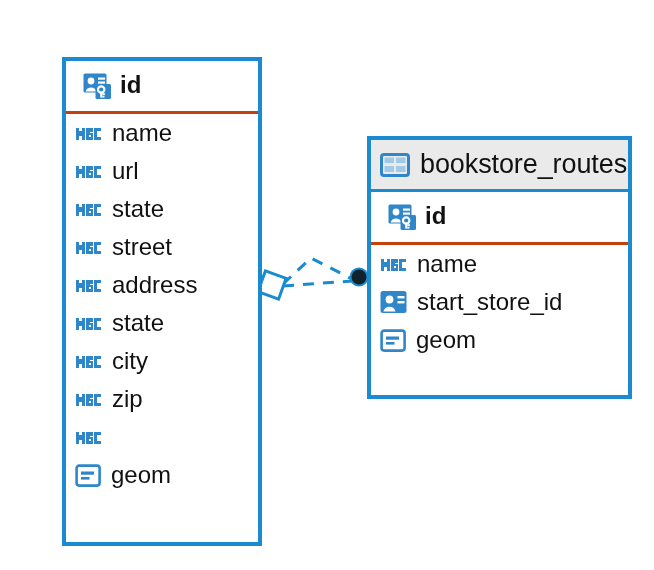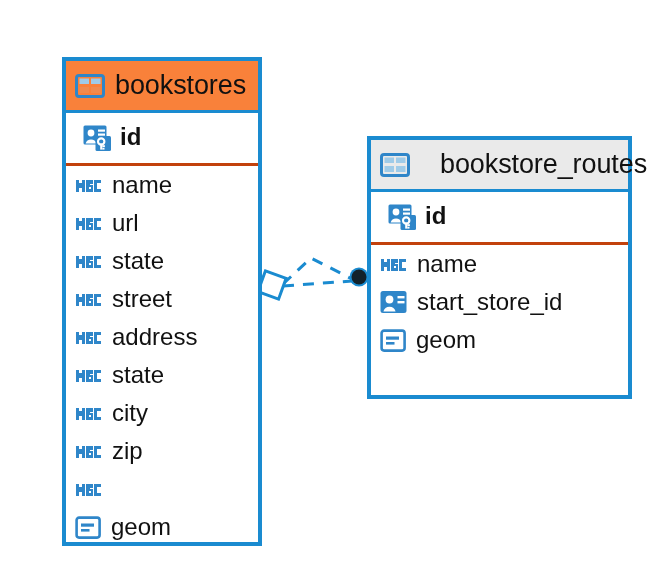--- a/index.html
+++ b/index.html
@@ -43,21 +43,21 @@
 
   .entity-header {
     box-sizing: border-box;
     display: flex;
     align-items: center;
     height: 52px;
     padding-left: 9px;
     border-bottom: 3px solid #1a8bd0;
   }
   .entity-header.accent-orange { background: #f9813a; }
-  .entity-header.accent-gray   { background: #eaeaea; gap: 20px; }
+  .entity-header.accent-gray   { background: #eaeaea; }
 
   .entity-title {
     font-size: 27px;
     color: #111111;
     margin-left: 10px;
     letter-spacing: -0.1px;
     white-space: nowrap;
   }
 
   
@@ -127,32 +127,20 @@
     </g>
 
     <g>
       <circle cx="359" cy="277" r="9.5" fill="#1a8bd0"></circle>
       <circle cx="359" cy="277" r="7.5" fill="#12222b"></circle>
     </g>
   </svg>
 
   <div class="entity" id="entity-bookstores">
 
-    <div class="entity-header accent-orange">
-      <span class="icon icon-table">
-        <svg viewBox="0 0 30 24" xmlns="http://www.w3.org/2000/svg">
-          <rect x="1.5" y="1.5" width="27" height="21" rx="2.5" fill="none" stroke="#2f86c9" stroke-width="3"></rect>
-          <rect x="4.5" y="4.5" width="9.5" height="5.5" fill="#9fcbe8"></rect>
-          <rect x="16" y="4.5" width="9.5" height="5.5" fill="#9fcbe8"></rect>
-          <rect x="4.5" y="13" width="9.5" height="6" fill="#f08a4d"></rect>
-          <rect x="16" y="13" width="9.5" height="6" fill="#f08a4d"></rect>
-        </svg>
-      </span>
-      <span class="entity-title">bookstores</span>
-    </div>
 
     <div class="key-section">
       <div class="field-row">
         <span class="icon icon-pk">
           <svg viewBox="0 0 28 28" xmlns="http://www.w3.org/2000/svg">
             <rect x="0.5" y="2.5" width="23" height="19" rx="1.5" fill="#2f86c9"></rect>
             <circle cx="8" cy="10" r="3.4" fill="#ffffff"></circle>
             <path d="M 2.6 20.5 a 5.6 5.6 0 0 1 10.8 0 z" fill="#ffffff"></path>
             <rect x="15" y="6.5" width="7" height="2.2" fill="#ffffff"></rect>
             <rect x="15" y="10.5" width="7" height="2.2" fill="#ffffff"></rect>

